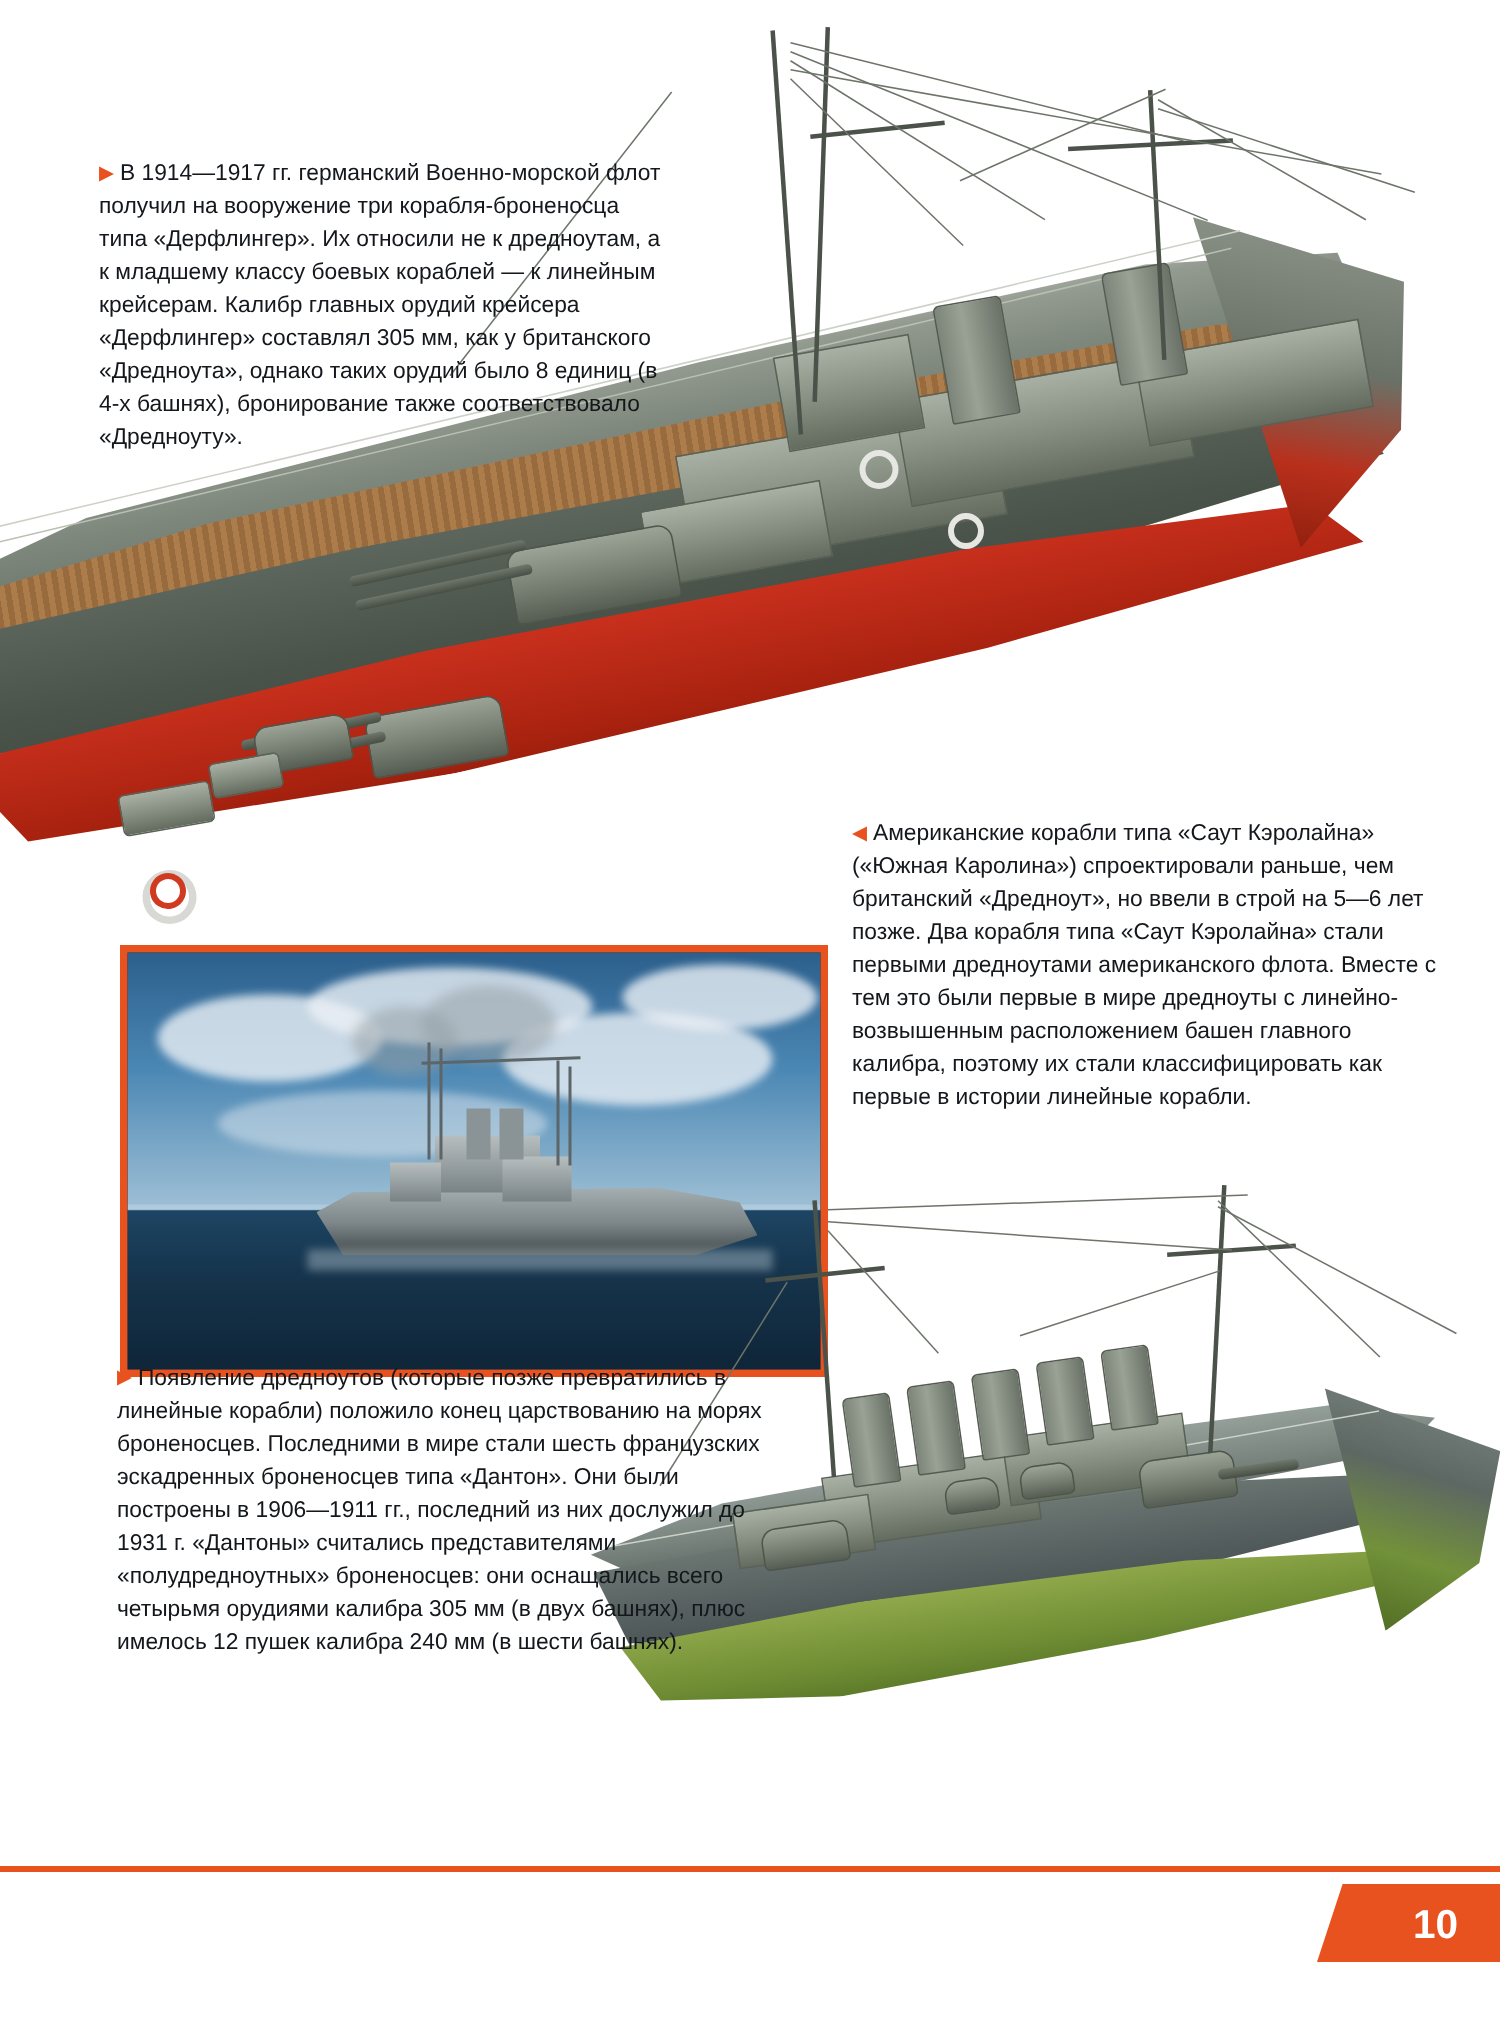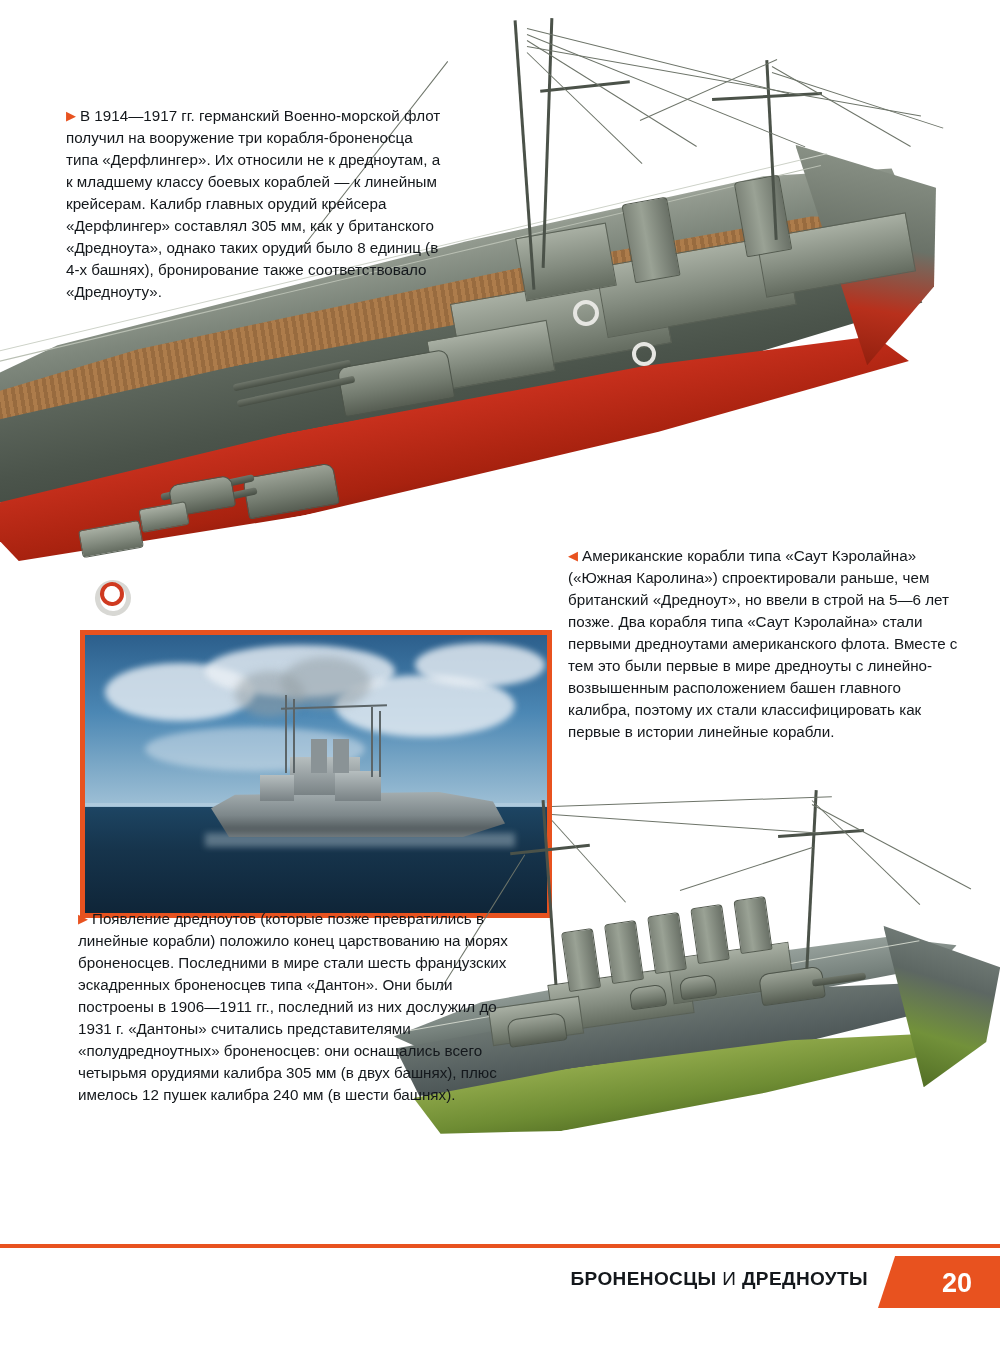--- a/index.html
+++ b/index.html
@@ -443,19 +443,16 @@
   </div>
 
   <div class="txt" id="text-block-3">
     <p>
       <span class="marker">▶</span><span>Появление дредноутов (которые позже превратились в линейные корабли) положило конец царствованию на морях броненосцев. Последними в мире стали шесть французских эскадренных броненосцев типа «Дантон». Они были построены в 1906—1911 гг., последний из них дослужил до 1931 г. «Дантоны» считались представителями «полудредноутных» броненосцев: они оснащались всего четырьмя орудиями калибра 305 мм (в двух башнях), плюс имелось 12 пушек калибра 240 мм (в шести башнях).</span>
     </p>
   </div>
 
   <div class="footer-rule"></div>
   <div class="footer-bar"></div>
-  <div class="footer-title">
-    <span>БРОНЕНОСЦЫ</span><span class="thin"> И </span><span>ДРЕДНОУТЫ</span>
-  </div>
   <div class="page-tab"></div>
-  <div class="page-number">20</div>
+  <div class="page-number">10</div>
 
 </div>
 
 </body></html>

